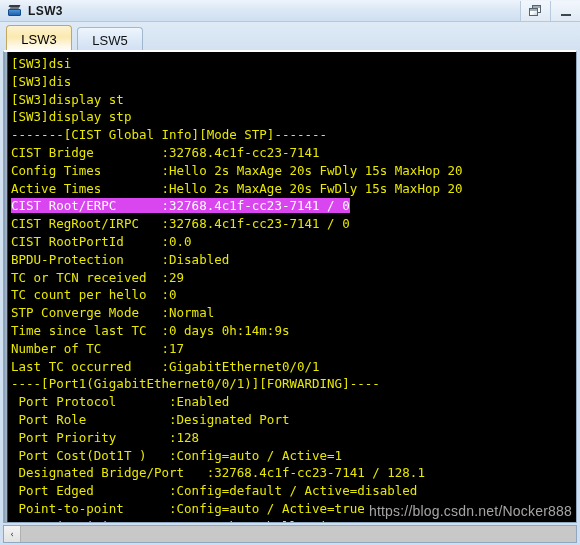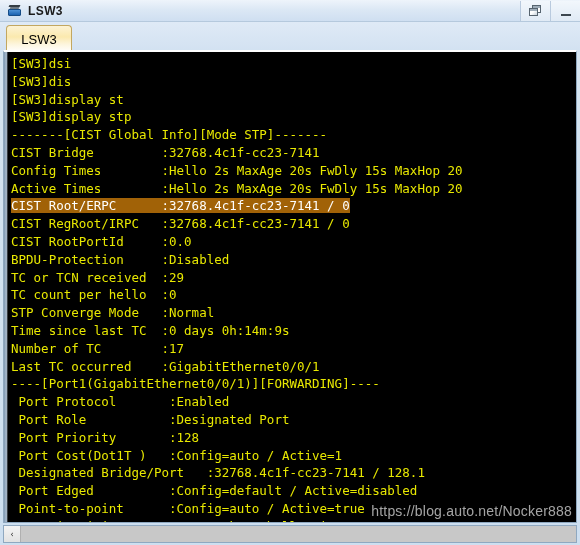--- a/index.html
+++ b/index.html
@@ -200,21 +200,21 @@
     white-space: pre;
     padding-top: 1px;
   }
   .term-line {
     height: 17.8px;
     padding-left: 3px;
     white-space: pre;
     color: #e8e800;
   }
   .term-line .hl {
-    background: #a16207;
+    background: #d946ef;
     color: #ffffff;
   }
 
   
   #watermark {
     position: absolute;
     right: 8px;
     bottom: 26px;
     font-family: "Liberation Sans", sans-serif;
     font-size: 14px;
@@ -280,27 +280,30 @@
       <div class="title-btn">
         <span class="min-glyph"></span>
       </div>
     </div>
   </div>
 
   <div id="tab-strip">
     <div class="tab active">
       <span>LSW3</span>
     </div>
+    <div class="tab">
+      <span>LSW5</span>
+    </div>
   </div>
 
   <div id="terminal-frame">
     <div id="terminal-gutter"></div>
     <div id="terminal-screen"><div class="term-line">[SW3]dsi</div><div class="term-line">[SW3]dis</div><div class="term-line">[SW3]display st</div><div class="term-line">[SW3]display stp</div><div class="term-line">-------[CIST Global Info][Mode STP]-------</div><div class="term-line">CIST Bridge         :32768.4c1f-cc23-7141</div><div class="term-line">Config Times        :Hello 2s MaxAge 20s FwDly 15s MaxHop 20</div><div class="term-line">Active Times        :Hello 2s MaxAge 20s FwDly 15s MaxHop 20</div><div class="term-line"><span class="hl">CIST Root/ERPC      :32768.4c1f-cc23-7141 / 0</span></div><div class="term-line">CIST RegRoot/IRPC   :32768.4c1f-cc23-7141 / 0</div><div class="term-line">CIST RootPortId     :0.0</div><div class="term-line">BPDU-Protection     :Disabled</div><div class="term-line">TC or TCN received  :29</div><div class="term-line">TC count per hello  :0</div><div class="term-line">STP Converge Mode   :Normal</div><div class="term-line">Time since last TC  :0 days 0h:14m:9s</div><div class="term-line">Number of TC        :17</div><div class="term-line">Last TC occurred    :GigabitEthernet0/0/1</div><div class="term-line">----[Port1(GigabitEthernet0/0/1)][FORWARDING]----</div><div class="term-line"> Port Protocol       :Enabled</div><div class="term-line"> Port Role           :Designated Port</div><div class="term-line"> Port Priority       :128</div><div class="term-line"> Port Cost(Dot1T )   :Config=auto / Active=1</div><div class="term-line"> Designated Bridge/Port   :32768.4c1f-cc23-7141 / 128.1</div><div class="term-line"> Port Edged          :Config=default / Active=disabled</div><div class="term-line"> Point-to-point      :Config=auto / Active=true</div><div class="term-line"> Transit Limit       :147 packets/hello-time</div></div>
   </div>
 
-  <div id="watermark">https://blog.auto.net/Nocker888</div>
+  <div id="watermark">https://blog.csdn.net/Nocker888</div>
 
   <div id="hscrollbar">
     <div id="scroll-left-btn">‹</div>
     <div id="scroll-track"></div>
   </div>
 
 </div>
 
 </body></html>

